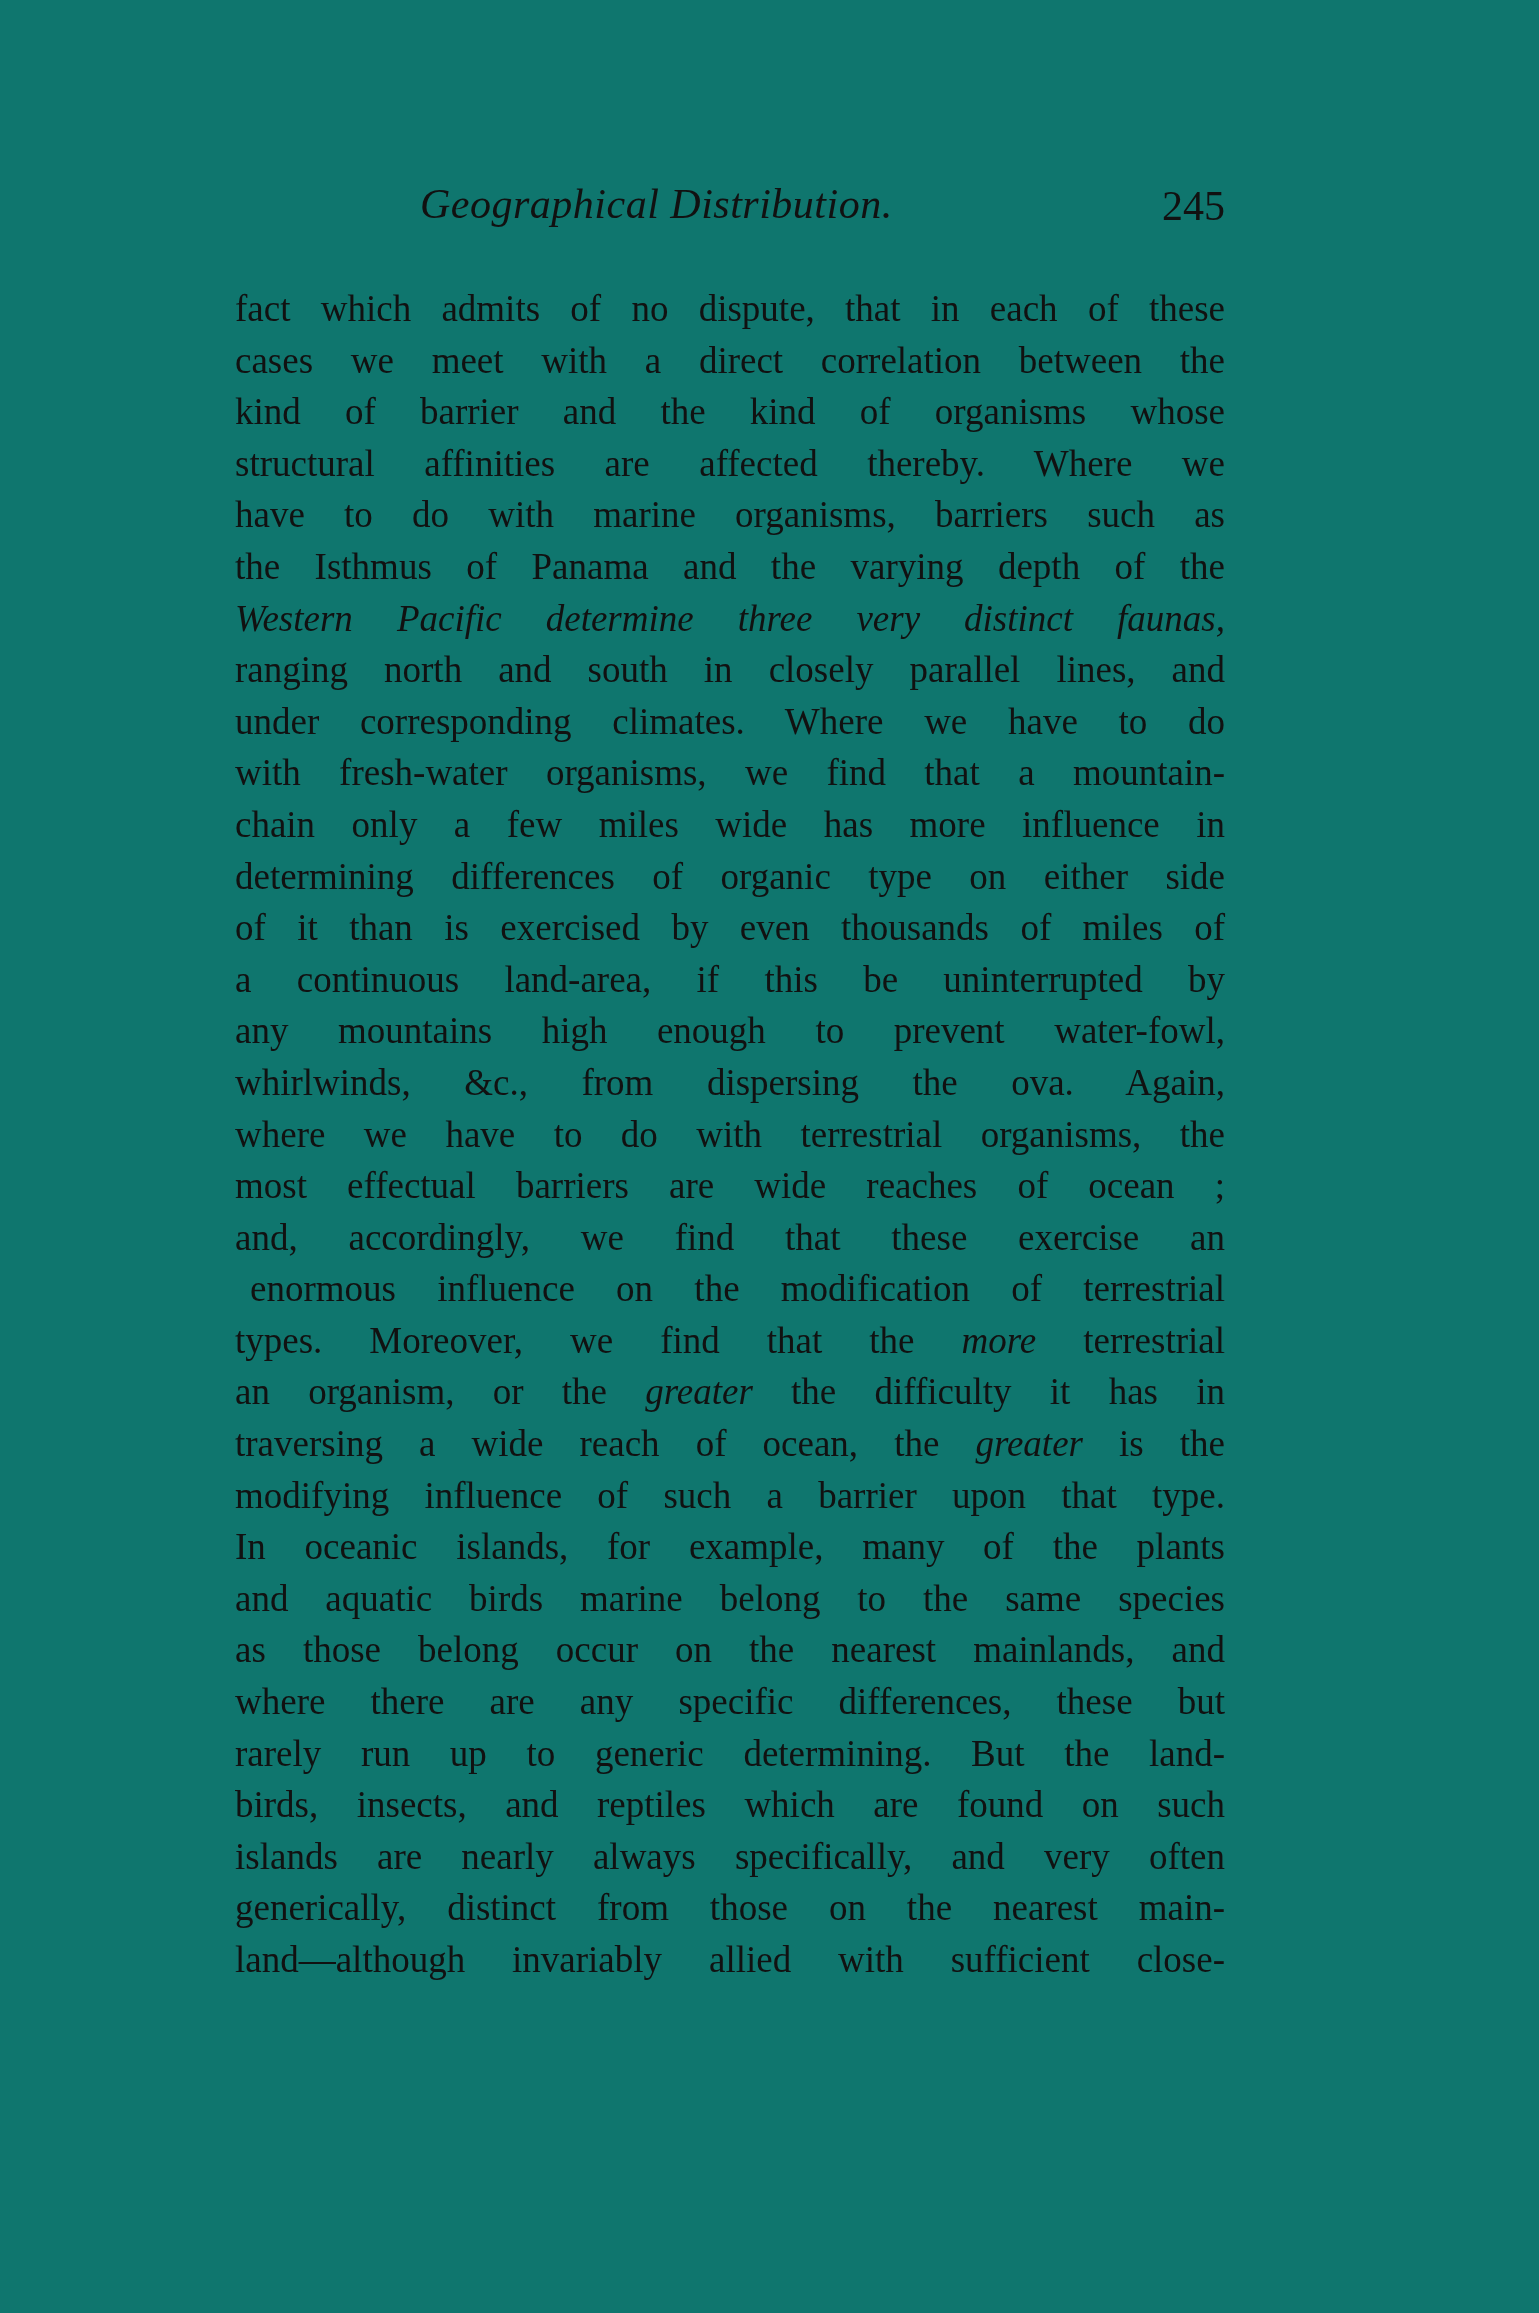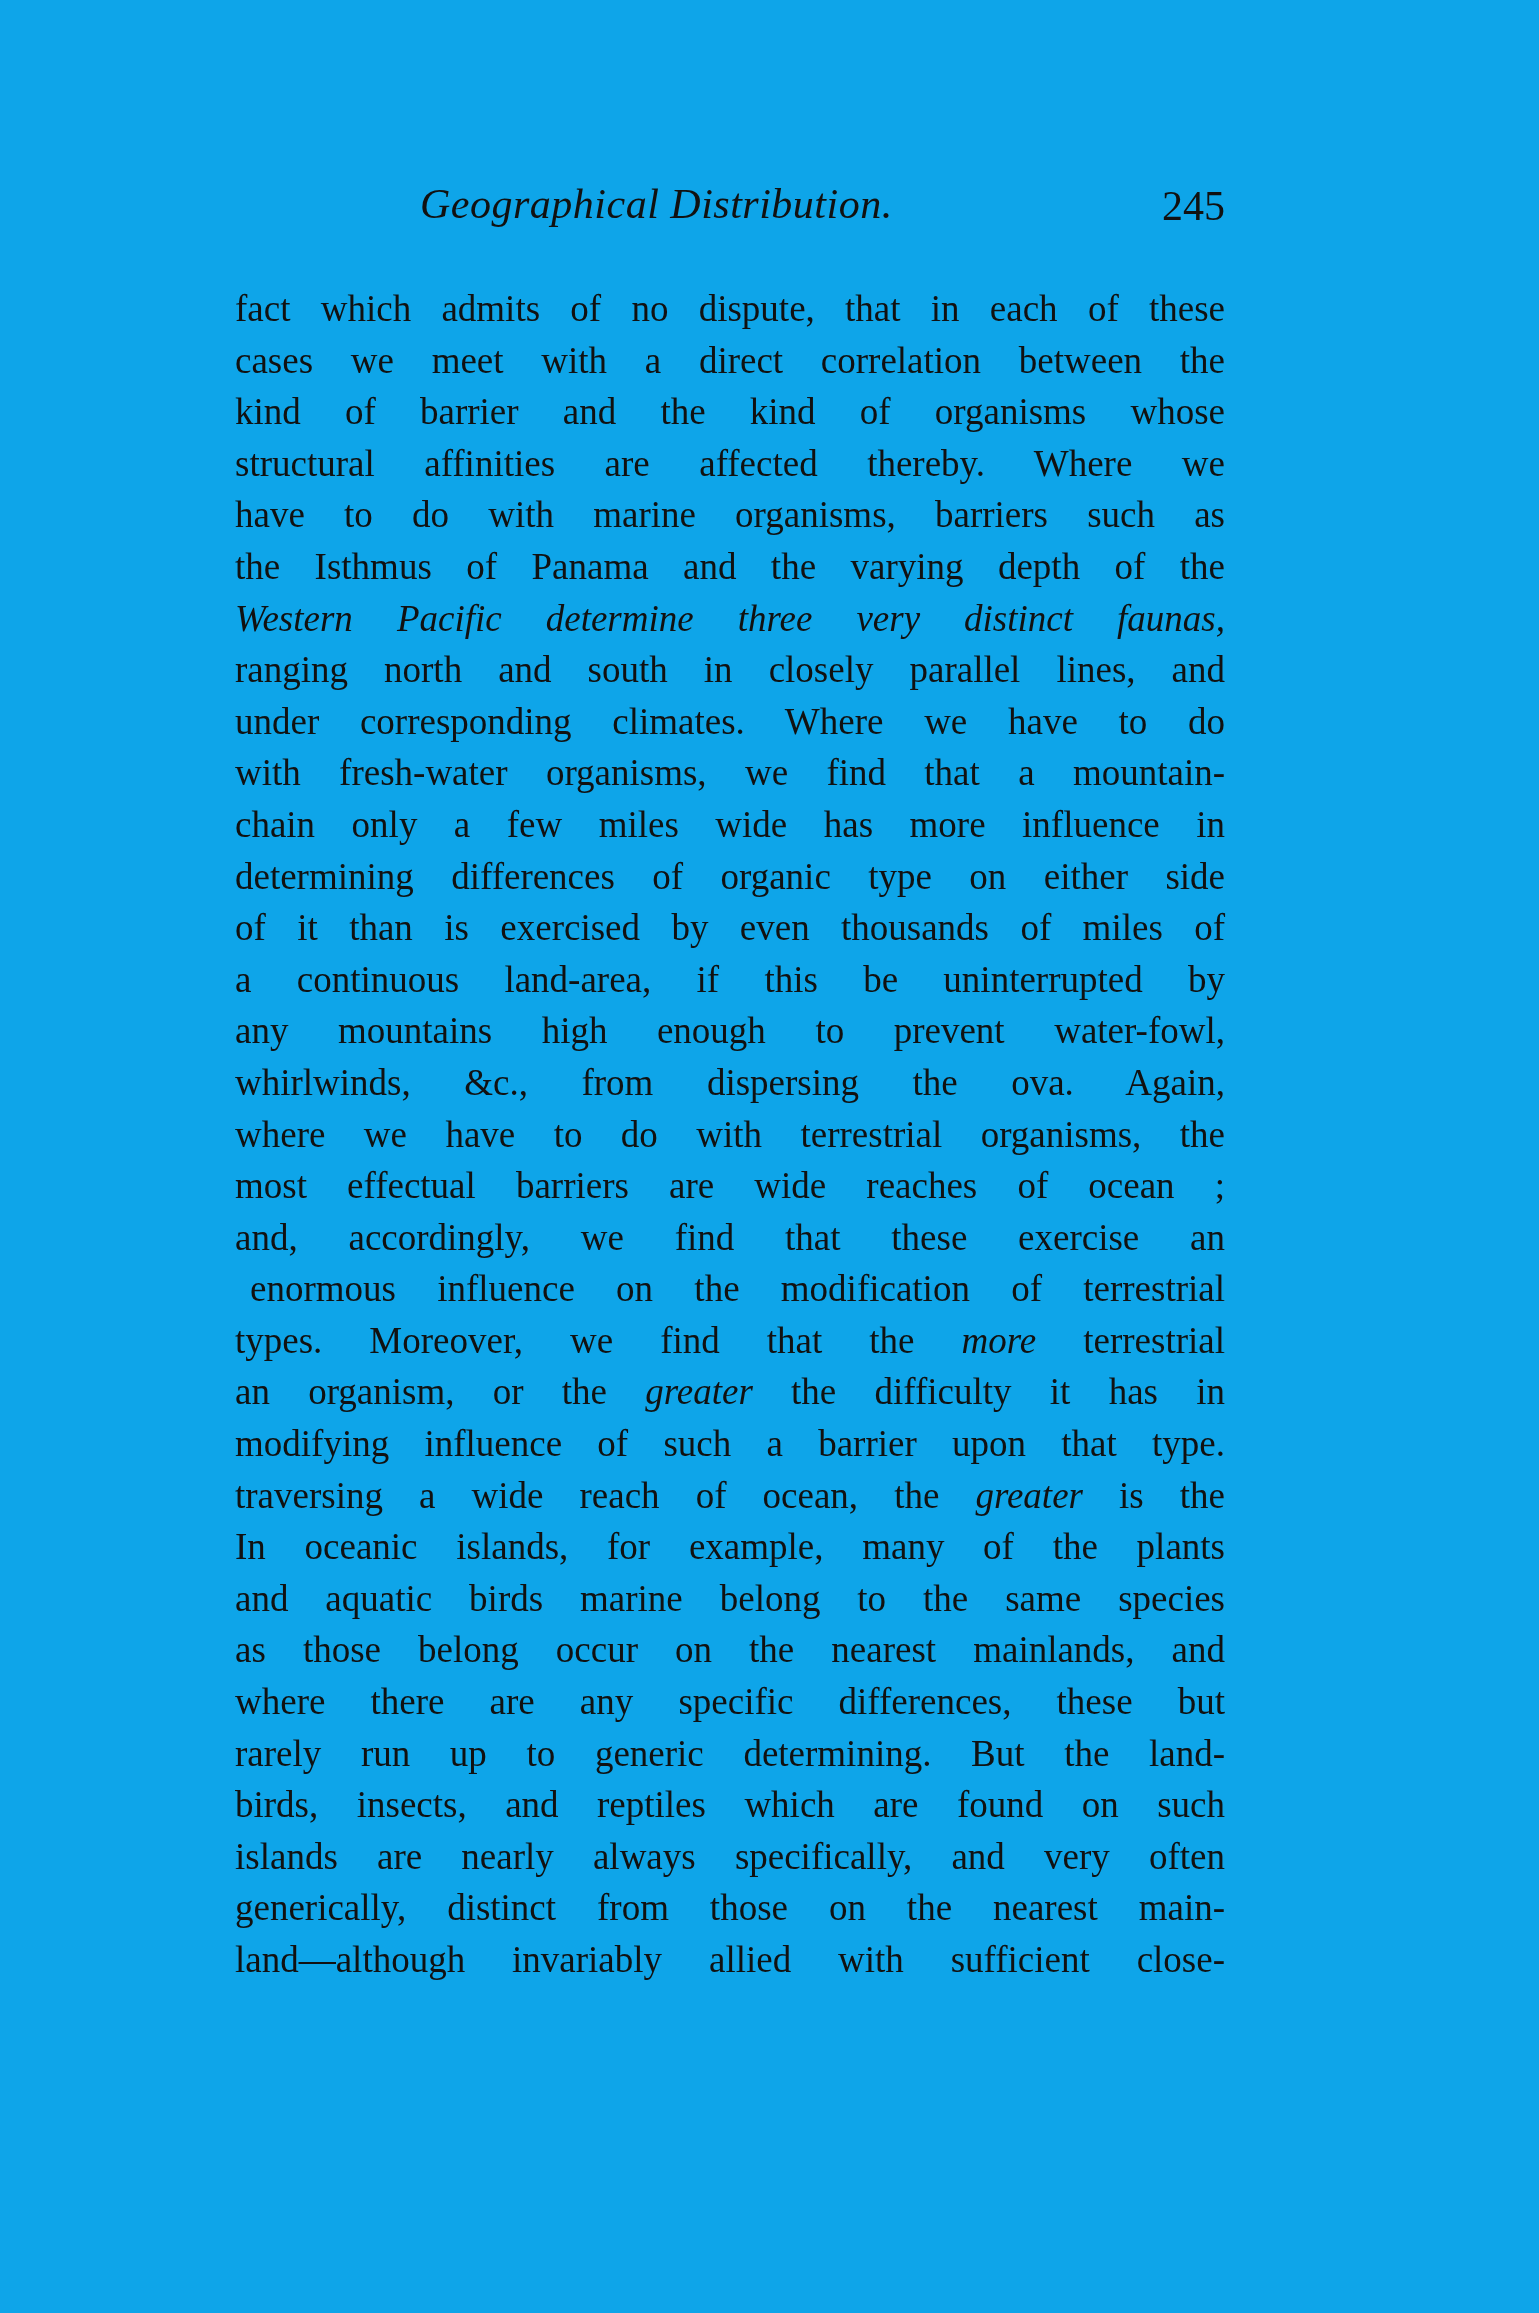--- a/index.html
+++ b/index.html
@@ -1,17 +1,17 @@
 <!DOCTYPE html>
 <html><head>
 <meta charset="utf-8">
 <style>
   html, body { margin:0; padding:0; background:#ffffff; }
   body { width:1539px; height:2313px; position:relative; overflow:hidden; }
-  .page { position:absolute; left:0; top:0; width:1539px; height:2313px; background:#0ea5e9; }
+  .page { position:absolute; left:0; top:0; width:1539px; height:2313px; background:#0f766e; }
   .header { position:absolute; top:180px; left:235px; width:990px; height:60px; }
   .running-title { position:absolute; left:185px; top:0; font-family:"Liberation Serif","DejaVu Serif",serif; font-style:italic; font-size:42px; color:#111; letter-spacing:0.5px; }
   .page-number { position:absolute; right:0; top:2px; font-family:"Liberation Serif","DejaVu Serif",serif; font-size:42px; color:#111; }
   .body-text { position:absolute; left:235px; top:283px; width:990px; font-family:"Liberation Serif","DejaVu Serif",serif; font-size:37px; line-height:51.6px; color:#111; }
   .line { display:block; text-align:justify; text-align-last:justify; white-space:nowrap; height:51.6px; }
   .line span { white-space:normal; }
   em { font-style:italic; }
 </style>
 </head>
 <body>
@@ -82,24 +82,24 @@
       <div class="line">
         <span style="display: block; text-align: justify; text-align-last: justify; white-space: normal; margin-left: 15px;"><span>enormous influence on the modification of terrestrial</span></span>
       </div>
       <div class="line">
         <span style="display: block; text-align: justify; text-align-last: justify; white-space: normal;"><span>types. Moreover, we find that the </span><em>more</em><span> terrestrial</span></span>
       </div>
       <div class="line">
         <span style="display: block; text-align: justify; text-align-last: justify; white-space: normal;"><span>an organism, or the </span><em>greater</em><span> the difficulty it has in</span></span>
       </div>
       <div class="line">
-        <span style="display: block; text-align: justify; text-align-last: justify; white-space: normal;"><span>modifying influence of such a barrier upon that type.</span></span>
+        <span style="display: block; text-align: justify; text-align-last: justify; white-space: normal;"><span>traversing a wide reach of ocean, the </span><em>greater</em><span> is the</span></span>
       </div>
       <div class="line">
-        <span style="display: block; text-align: justify; text-align-last: justify; white-space: normal;"><span>traversing a wide reach of ocean, the </span><em>greater</em><span> is the</span></span>
+        <span style="display: block; text-align: justify; text-align-last: justify; white-space: normal;"><span>modifying influence of such a barrier upon that type.</span></span>
       </div>
       <div class="line">
         <span style="display: block; text-align: justify; text-align-last: justify; white-space: normal;"><span>In oceanic islands, for example, many of the plants</span></span>
       </div>
       <div class="line">
         <span style="display: block; text-align: justify; text-align-last: justify; white-space: normal;"><span>and aquatic birds marine belong to the same species</span></span>
       </div>
       <div class="line">
         <span style="display: block; text-align: justify; text-align-last: justify; white-space: normal;"><span>as those belong occur on the nearest mainlands, and</span></span>
       </div>

